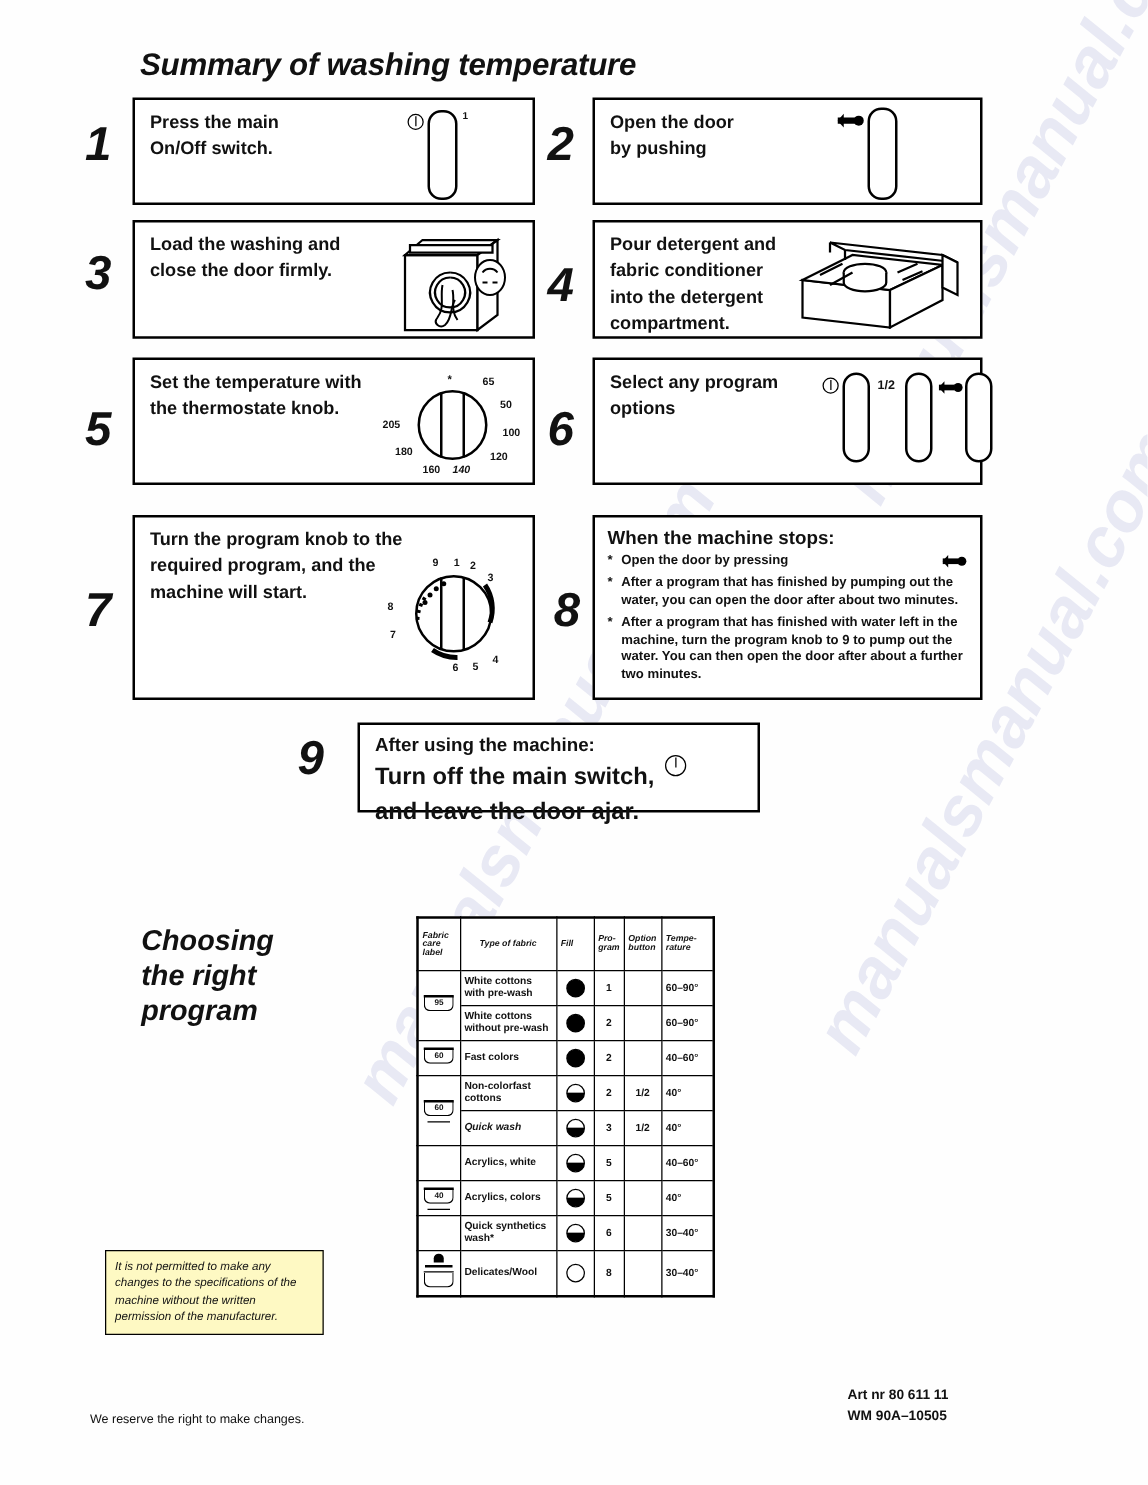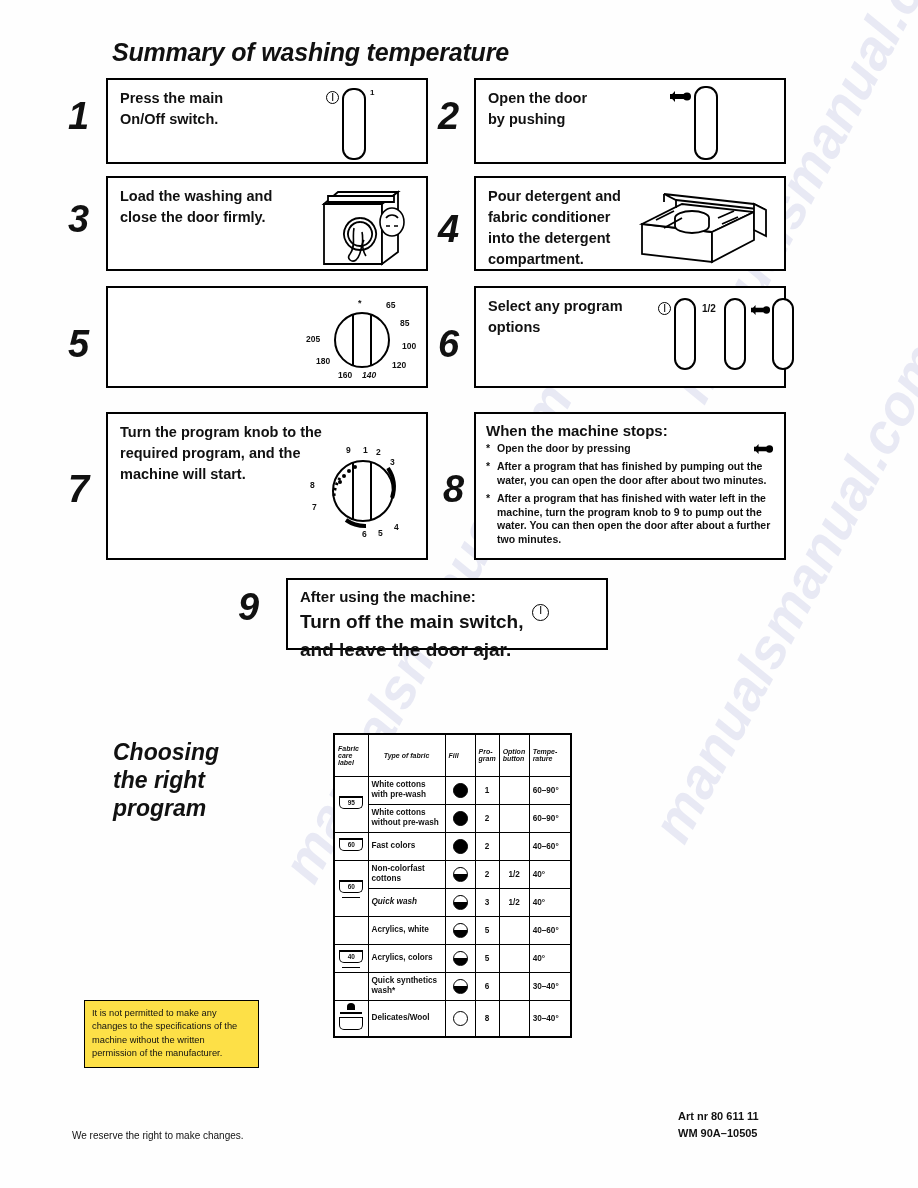--- a/index.html
+++ b/index.html
@@ -116,23 +116,23 @@
   #choosing-title {
     position:absolute; left:113px; top:738px;
     font-size:23px; font-weight:bold; font-style:italic;
     line-height:1.22;
     white-space:pre-line;
   }
 
   
   #notice-box {
     position:absolute; left:84px; top:1000px; width:175px;
-    border:1.6px solid #000; background:#fde047;
+    border:1.6px solid #000; background:#fef9c3;
     padding:6px 7px;
-    font-size:9.3px; line-height:1.45;
+    font-size:9.3px; line-height:1.45;font-style:italic;
   }
 
   
   #footer-left { position:absolute; left:72px; top:1130px; font-size:10px; }
   #footer-right { position:absolute; left:678px; top:1108px; font-size:11px; font-weight:bold; line-height:1.5; white-space:pre-line; }
 
   .wm {
     position:absolute;
     color:rgba(120,125,190,0.16);
     font-size:56px; font-style:italic; font-weight:bold;
@@ -213,28 +213,30 @@
         <ellipse cx="58" cy="34" rx="17" ry="7"></ellipse>
         <path d="M41,34 L41,42 a17,7 0 0,0 34,0 L75,34"></path>
         <path d="M84,34 L100,27 M88,40 L104,33"></path>
         <path d="M22,36 L40,27 M30,44 L48,34"></path>
       </g>
     </svg>
   </div>
 
   <div class="step-num" style="left:68px; top:325px;">5</div>
   <div class="step-box" style="left:106px; top:286px; width:322px; height:102px;">
+    <div class="step-text">Set the temperature with
+the thermostate knob.</div>
 
     <div style="position:absolute; left:192px; top:8px; width:124px; height:88px;">
       <div class="knob" style="left:34px; top:16px; width:56px; height:56px;"></div>
       <div class="knob-line" style="left:52px; top:18px; height:52px;"></div>
       <div class="knob-line" style="left:70px; top:18px; height:52px;"></div>
       <div class="knob-lbl" style="left:58px; top:2px; font-size:9px;">*</div>
       <div class="knob-lbl" style="left:86px; top:4px;">65</div>
-      <div class="knob-lbl" style="left:100px; top:22px;">85</div>
+      <div class="knob-lbl" style="left:100px; top:22px;">50</div>
       <div class="knob-lbl" style="left:102px; top:45px;">100</div>
       <div class="knob-lbl" style="left:92px; top:64px;">120</div>
       <div class="knob-lbl" style="left:62px; top:74px;font-style:italic;">140</div>
       <div class="knob-lbl" style="left:38px; top:74px;">160</div>
       <div class="knob-lbl" style="left:16px; top:60px;">180</div>
       <div class="knob-lbl" style="left:6px; top:38px;">205</div>
     </div>
   </div>
 
   <div class="step-num" style="left:438px; top:325px;">6</div>

